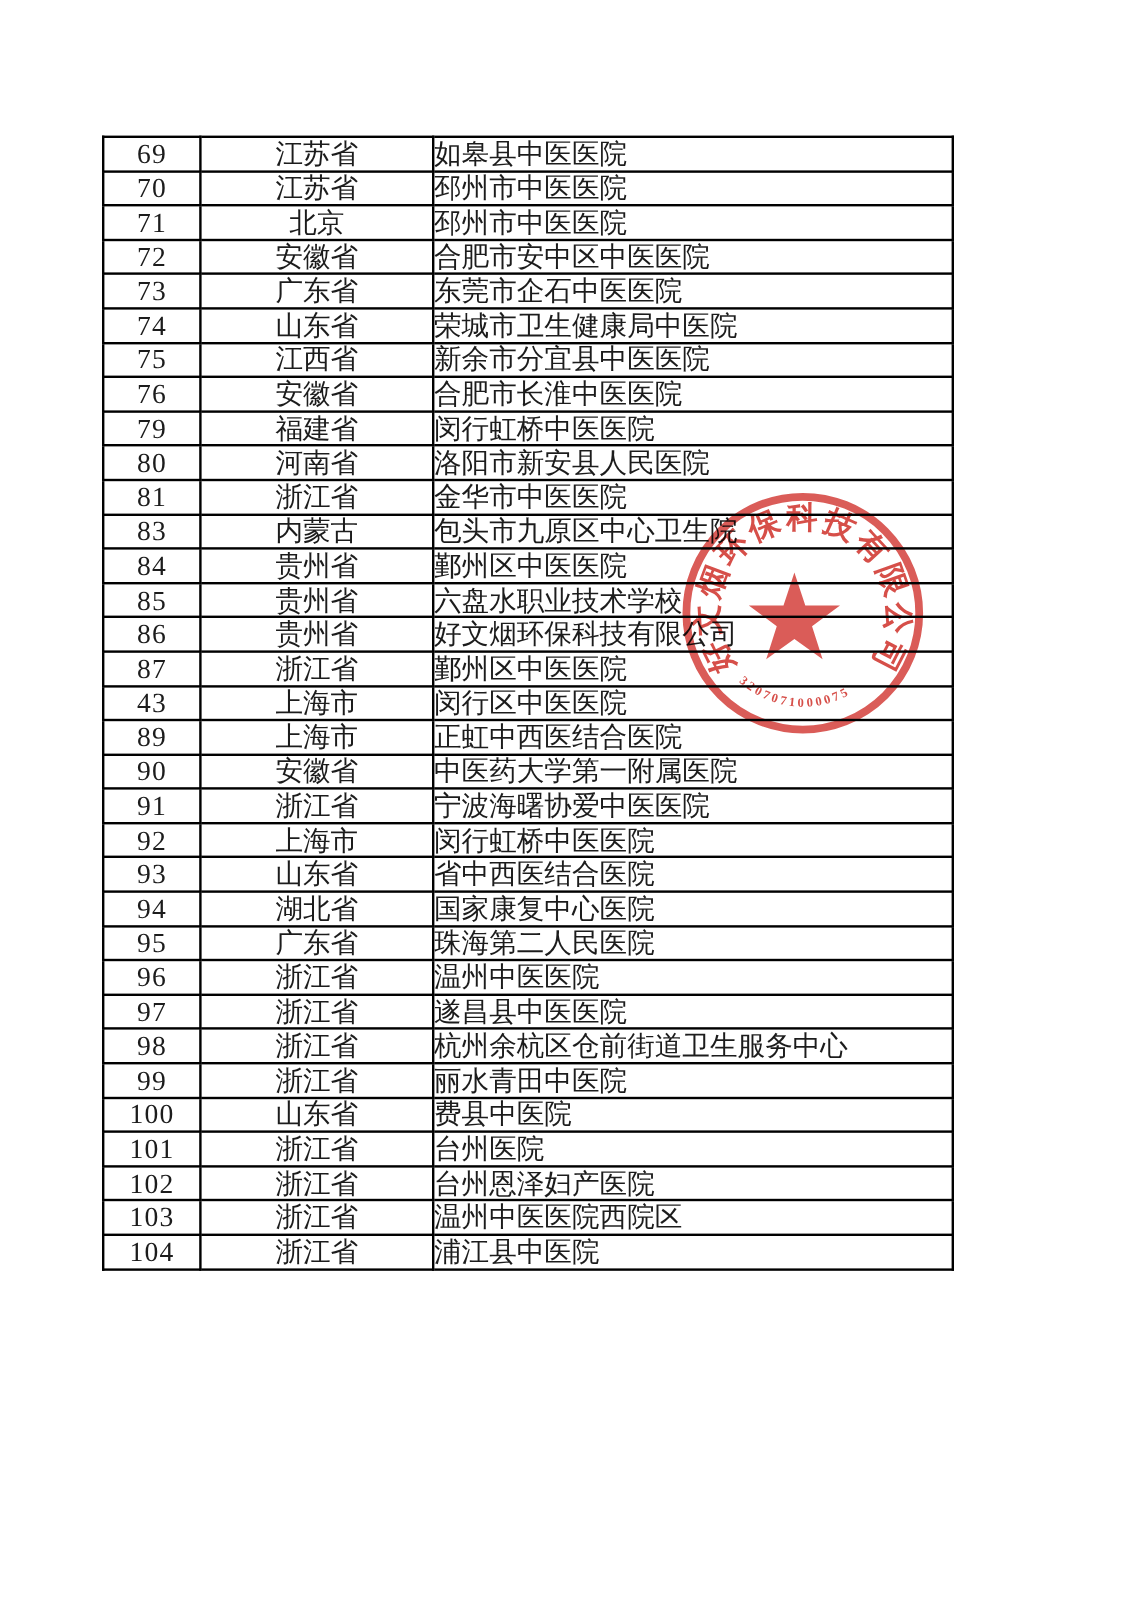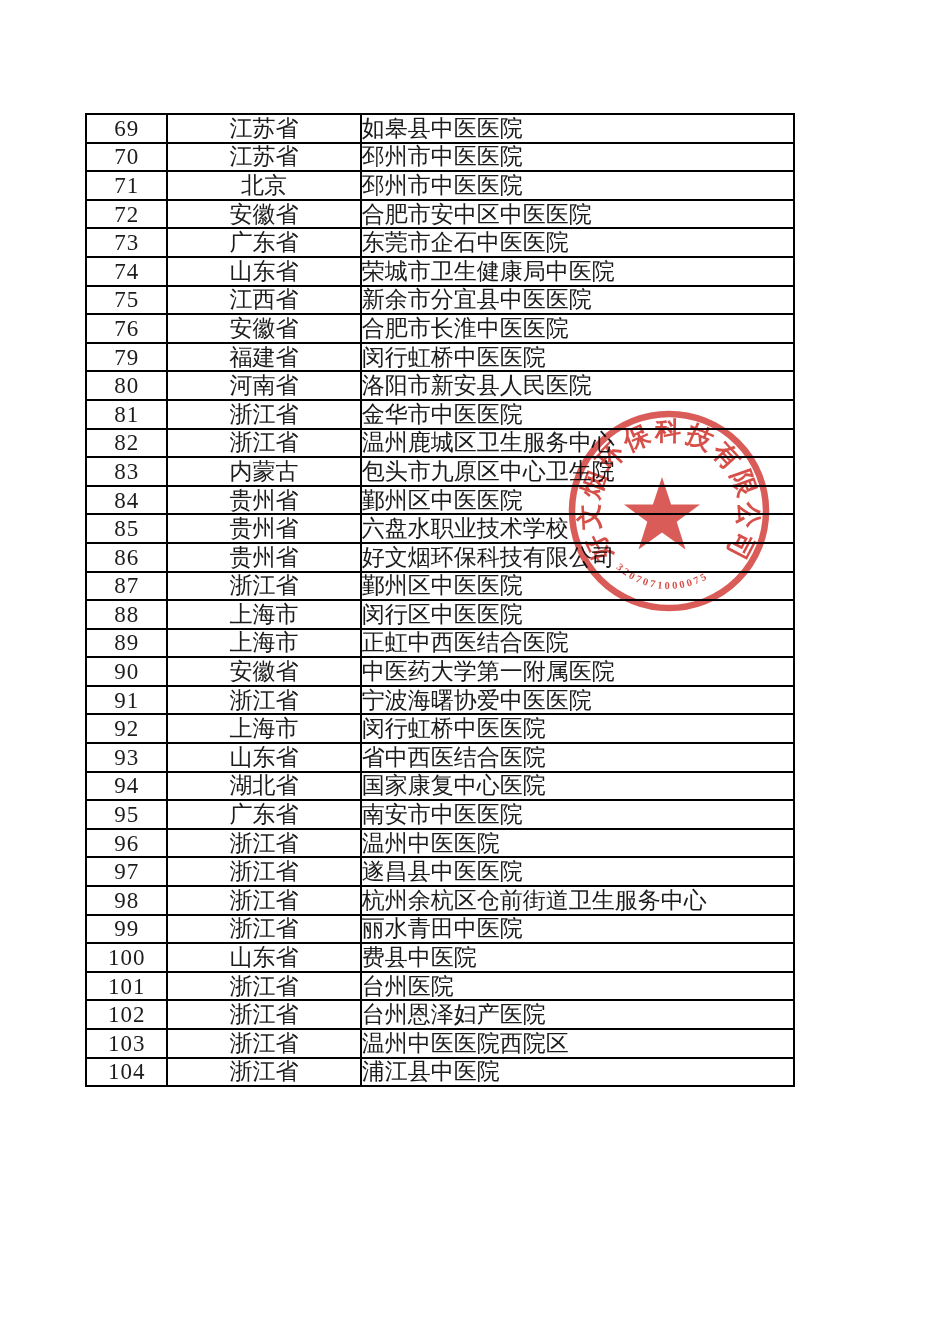--- a/index.html
+++ b/index.html
@@ -124,25 +124,20 @@
       <td class="c-no">80</td>
       <td class="c-prov">河南省</td>
       <td class="c-name">洛阳市新安县人民医院</td>
     </tr>
           <tr>
       <td class="c-no">81</td>
       <td class="c-prov">浙江省</td>
       <td class="c-name">金华市中医医院</td>
     </tr>
           <tr>
-      <td class="c-no">82</td>
-      <td class="c-prov">浙江省</td>
-      <td class="c-name">温州鹿城区卫生服务中心</td>
-    </tr>
-          <tr>
       <td class="c-no">83</td>
       <td class="c-prov">内蒙古</td>
       <td class="c-name">包头市九原区中心卫生院</td>
     </tr>
           <tr>
       <td class="c-no">84</td>
       <td class="c-prov">贵州省</td>
       <td class="c-name">鄞州区中医医院</td>
     </tr>
           <tr>
@@ -154,21 +149,21 @@
       <td class="c-no">86</td>
       <td class="c-prov">贵州省</td>
       <td class="c-name">好文烟环保科技有限公司</td>
     </tr>
           <tr>
       <td class="c-no">87</td>
       <td class="c-prov">浙江省</td>
       <td class="c-name">鄞州区中医医院</td>
     </tr>
           <tr>
-      <td class="c-no">88</td>
+      <td class="c-no">43</td>
       <td class="c-prov">上海市</td>
       <td class="c-name">闵行区中医医院</td>
     </tr>
           <tr>
       <td class="c-no">89</td>
       <td class="c-prov">上海市</td>
       <td class="c-name">正虹中西医结合医院</td>
     </tr>
           <tr>
       <td class="c-no">90</td>
@@ -191,21 +186,21 @@
       <td class="c-name">省中西医结合医院</td>
     </tr>
           <tr>
       <td class="c-no">94</td>
       <td class="c-prov">湖北省</td>
       <td class="c-name">国家康复中心医院</td>
     </tr>
           <tr>
       <td class="c-no">95</td>
       <td class="c-prov">广东省</td>
-      <td class="c-name">南安市中医医院</td>
+      <td class="c-name">珠海第二人民医院</td>
     </tr>
           <tr>
       <td class="c-no">96</td>
       <td class="c-prov">浙江省</td>
       <td class="c-name">温州中医医院</td>
     </tr>
           <tr>
       <td class="c-no">97</td>
       <td class="c-prov">浙江省</td>
       <td class="c-name">遂昌县中医医院</td>

